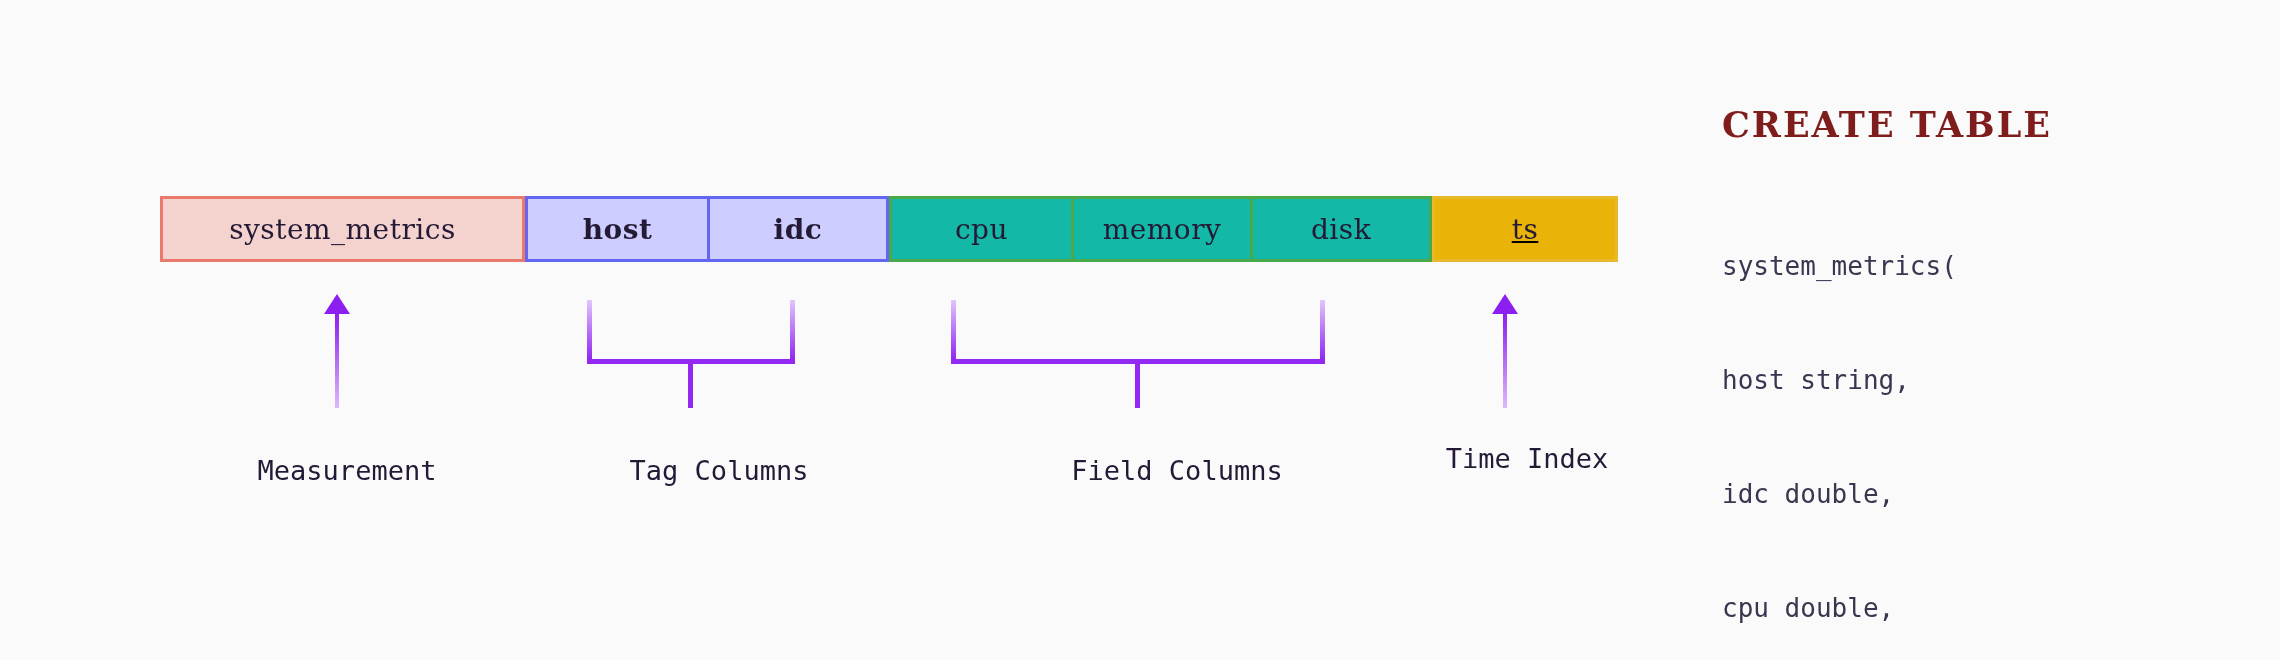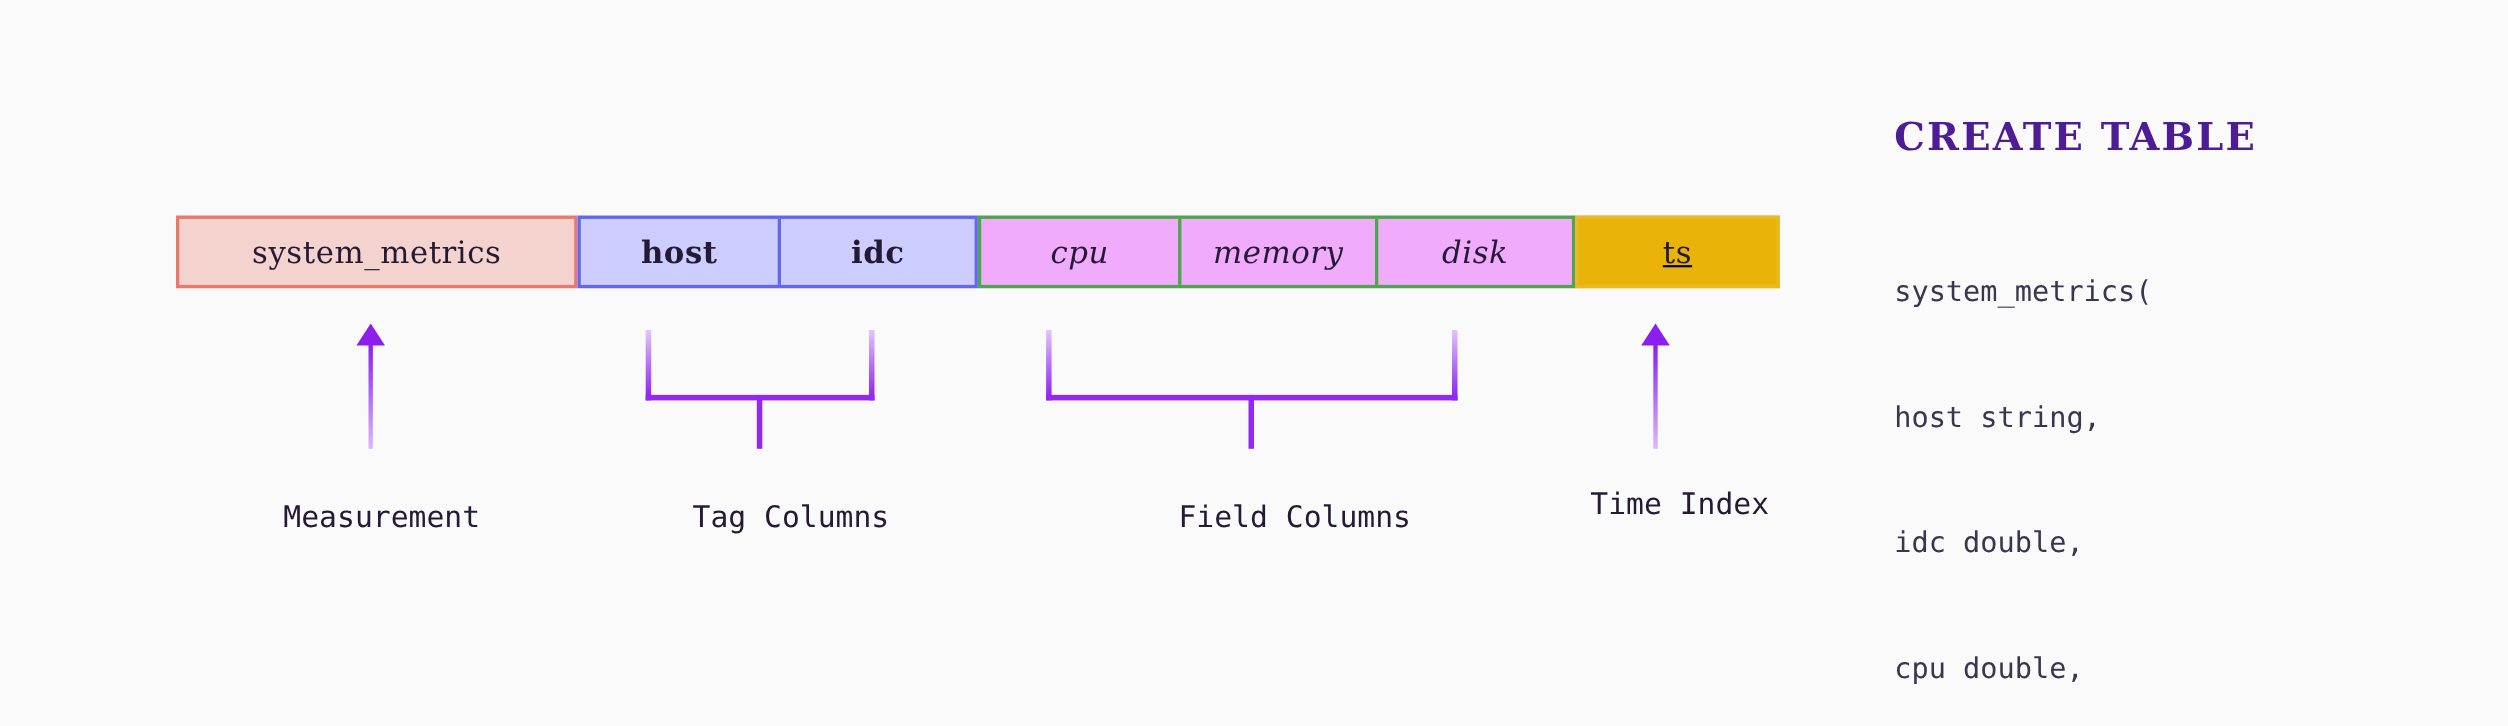--- a/index.html
+++ b/index.html
@@ -44,21 +44,21 @@
     letter-spacing: 0.5px;
   }
   .cell + .cell { border-left-style: solid; border-left-width: 3px; }
 
   .group-measurement { border-color: #e8796b; background: #f4d3cf; }
   .group-measurement .cell { border-color: #e8796b; width: 359px; }
 
   .group-tag { border-color: #6366f1; background: #cdceff; font-weight: bold; }
   .group-tag .cell { border-color: #6366f1; width: 179px; }
 
-  .group-field { border-color: #49a84a; background: #f0abfc; font-style: italic; }
+  .group-field { border-color: #49a84a; background: #14b8a6; }
   .group-field .cell { border-color: #49a84a; width: 179px; }
 
   .group-ts { border-color: #e8b92b; background: #eab308; text-decoration: underline; }
   .group-ts .cell { border-color: #e8b92b; width: 180px; }
 
   
   .cell span {
     font-family: "DejaVu Serif", "Liberation Serif", serif;
     white-space: nowrap;
   }
@@ -111,21 +111,21 @@
   #sql-panel {
     position: absolute;
     left: 1722px;
     top: 104px;
     width: 520px;
   }
   #sql-title {
     font-family: "DejaVu Serif", "Liberation Serif", serif;
     font-weight: bold;
     font-size: 35px;
-    color: #4c1d95;
+    color: #7f1d1d;
     letter-spacing: 2px;
     margin: 0 0 26px 0;
     white-space: nowrap;
   }
   #sql-body {
     font-family: "DejaVu Sans Mono", "Liberation Mono", monospace;
     font-size: 26px;
     line-height: 38px;
     color: #3b3550;
     white-space: pre;

